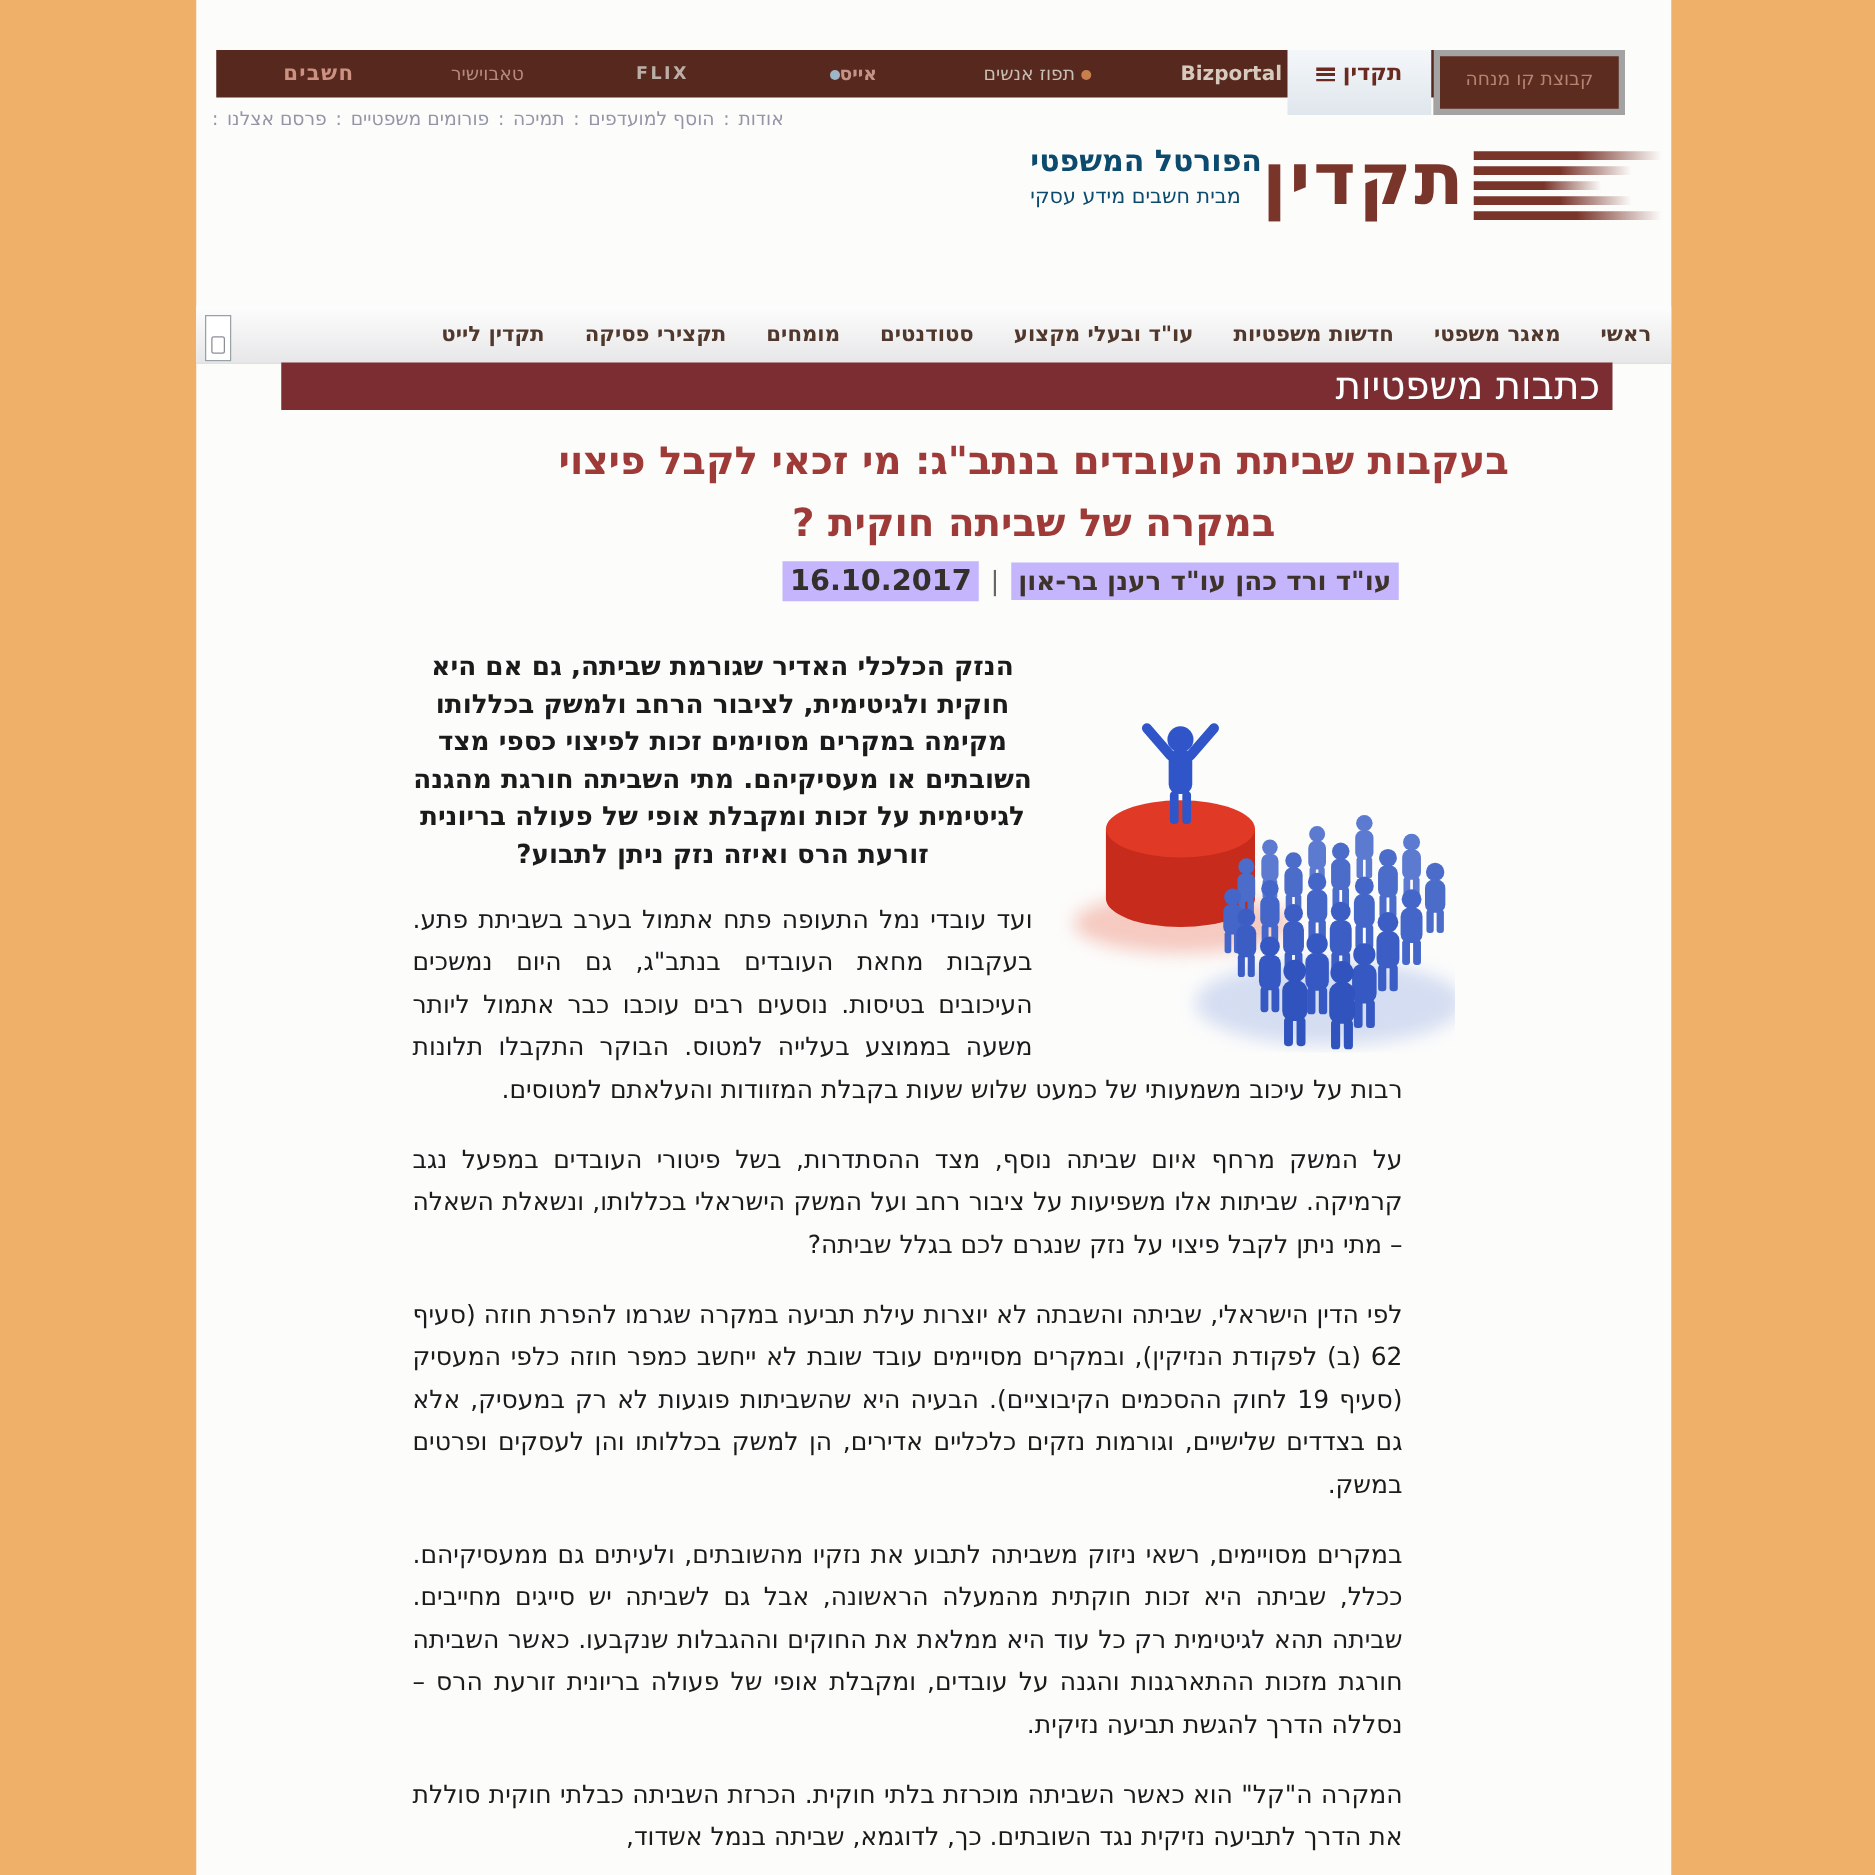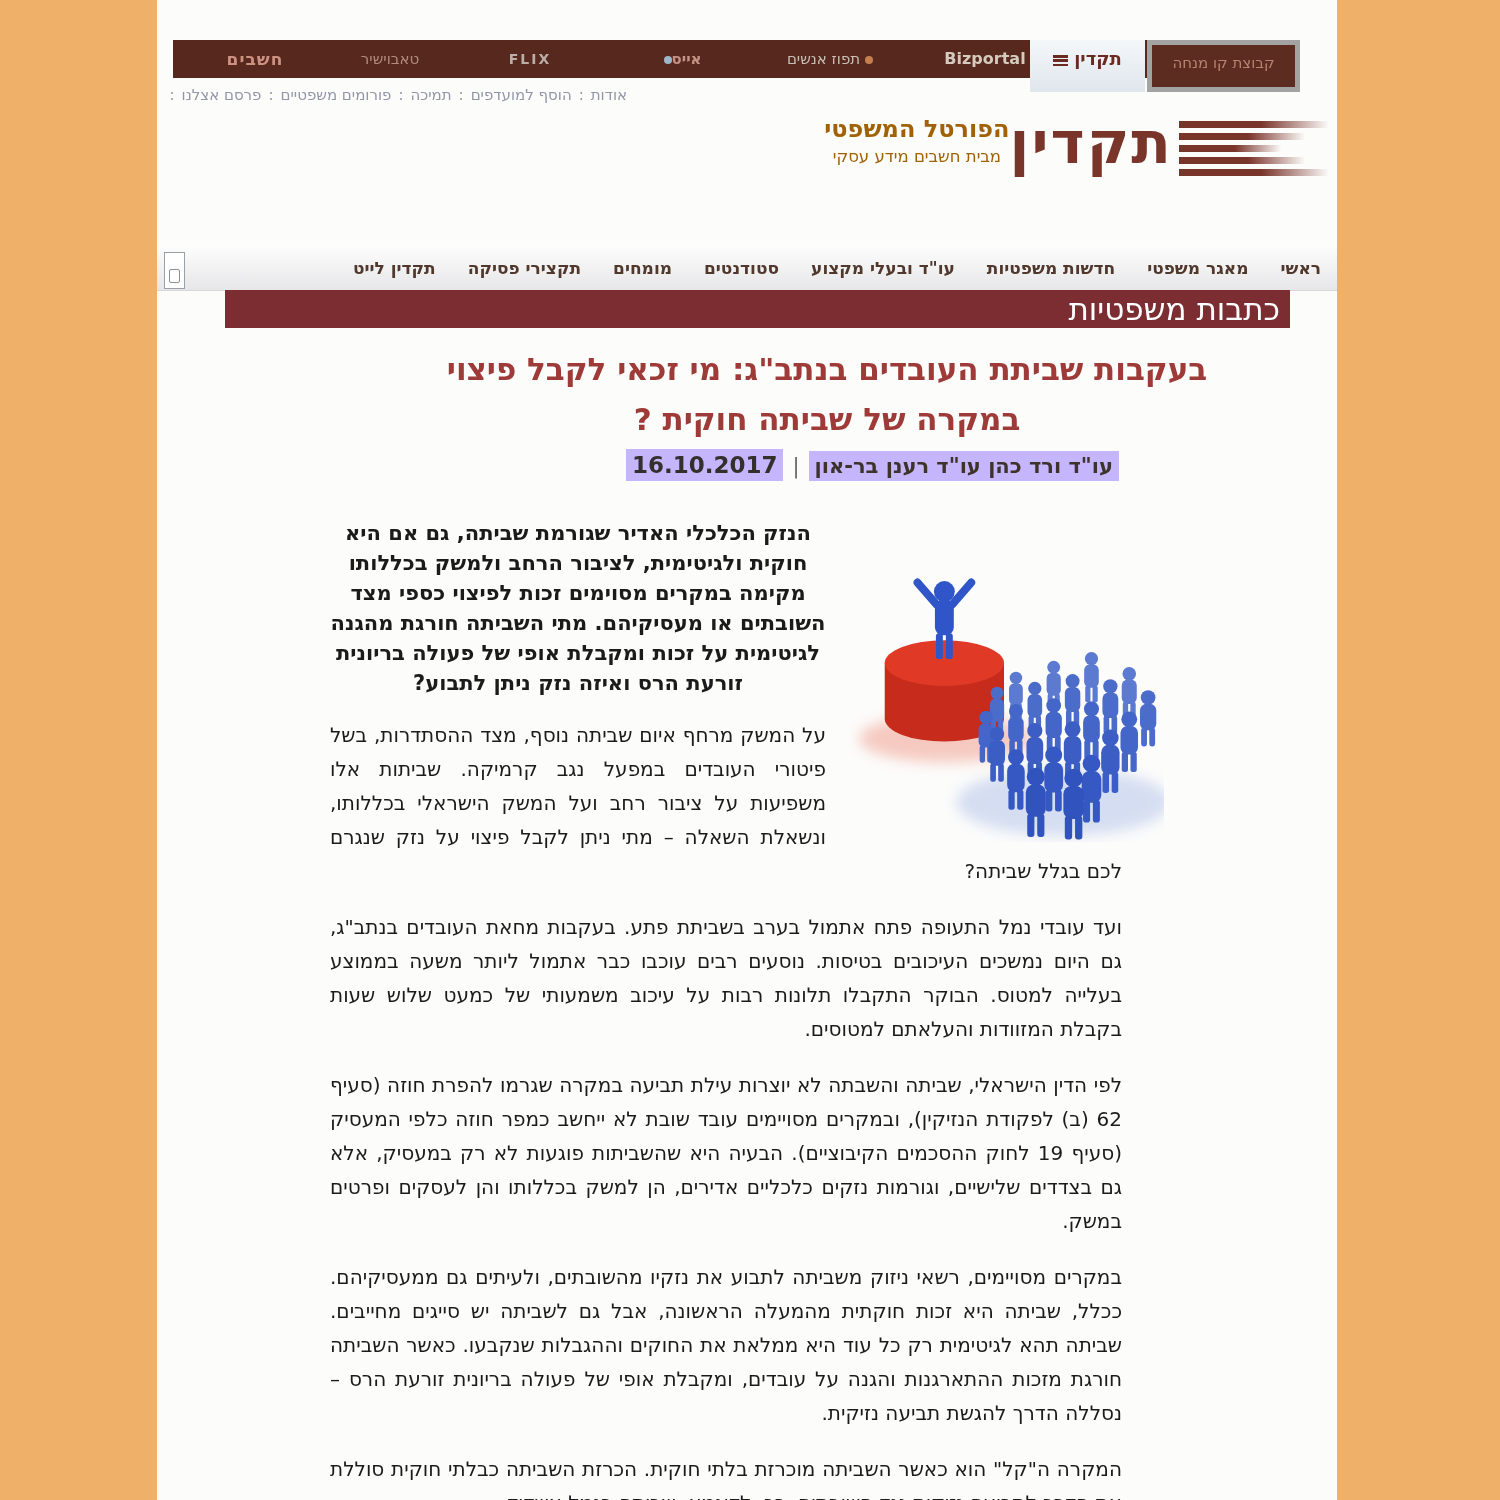--- a/index.html
+++ b/index.html
@@ -27,21 +27,21 @@
   .dot-orange{background:#c87f4e;}
   .dot-blue{background:#9db6c8;}
 
   
   .utils{position:absolute;left:8px;top:86px;width:462px;direction:rtl;text-align:left;
     font-size:15px;color:#9496a8;white-space:nowrap;}
   .usep{margin:0 7px;color:#9496a8;}
 
   
   .logo-block{position:absolute;top:104px;right:8px;display:flex;flex-direction:row;align-items:flex-start;}
-  .logo-taglines{direction:rtl;text-align:center;color:#a16207;margin-left:30px;margin-top:10px;}
+  .logo-taglines{direction:rtl;text-align:left;color:#0c4a6e;margin-left:30px;margin-top:10px;}
   .tagline1{font-size:24px;font-weight:bold;line-height:30px;}
   .tagline2{font-size:16.5px;line-height:26px;}
   .logo-word{font-size:58px;font-weight:bold;color:#7a352b;line-height:78px;letter-spacing:2px;}
   .logo-lines{display:flex;flex-direction:column;justify-content:center;margin-left:6px;margin-top:14px;}
   .logo-lines i{display:block;height:7px;margin:2.5px 0;
     background:linear-gradient(to right,#7a352b 55%,rgba(122,53,43,0));}
   .ll1{width:150px;} .ll2{width:126px;} .ll3{width:102px;} .ll4{width:126px;} .ll5{width:150px;}
 
   
   .navrow{position:absolute;left:0;top:245px;width:1180px;height:46px;
@@ -181,20 +181,20 @@
       <use href="#fig" transform="translate(151,250) scale(0.76)" fill="#3c5ec4"></use>
       <use href="#fig" transform="translate(265,258) scale(0.88)" fill="#3c5ec4"></use>
       <use href="#fig" transform="translate(208,276) scale(0.90)" fill="#3558c2"></use>
       <use href="#fig" transform="translate(170,276) scale(0.84)" fill="#3558c2"></use>
       <use href="#fig" transform="translate(246,286) scale(0.94)" fill="#3558c2"></use>
       <use href="#fig" transform="translate(190,300) scale(0.96)" fill="#3053be"></use>
       <use href="#fig" transform="translate(228,302) scale(0.98)" fill="#3053be"></use>
     </svg>
 
     <p class="lead">הנזק הכלכלי האדיר שגורמת שביתה, גם אם היא חוקית ולגיטימית, לציבור הרחב ולמשק בכללותו מקימה במקרים מסוימים זכות לפיצוי כספי מצד השובתים או מעסיקיהם. מתי השביתה חורגת מהגנה לגיטימית על זכות ומקבלת אופי של פעולה בריונית זורעת הרס ואיזה נזק ניתן לתבוע?</p>
+    <p>ועד עובדי נמל התעופה פתח אתמול בערב בשביתת פתע. בעקבות מחאת העובדים בנתב"ג, גם היום נמשכים העיכובים בטיסות. נוסעים רבים עוכבו כבר אתמול ליותר משעה בממוצע בעלייה למטוס. הבוקר התקבלו תלונות רבות על עיכוב משמעותי של כמעט שלוש שעות בקבלת המזוודות והעלאתם למטוסים.</p>
     <p>על המשק מרחף איום שביתה נוסף, מצד ההסתדרות, בשל פיטורי העובדים במפעל נגב קרמיקה. שביתות אלו משפיעות על ציבור רחב ועל המשק הישראלי בכללותו, ונשאלת השאלה – מתי ניתן לקבל פיצוי על נזק שנגרם לכם בגלל שביתה?</p>
-    <p>ועד עובדי נמל התעופה פתח אתמול בערב בשביתת פתע. בעקבות מחאת העובדים בנתב"ג, גם היום נמשכים העיכובים בטיסות. נוסעים רבים עוכבו כבר אתמול ליותר משעה בממוצע בעלייה למטוס. הבוקר התקבלו תלונות רבות על עיכוב משמעותי של כמעט שלוש שעות בקבלת המזוודות והעלאתם למטוסים.</p>
     <p>לפי הדין הישראלי, שביתה והשבתה לא יוצרות עילת תביעה במקרה שגרמו להפרת חוזה (סעיף 62 (ב) לפקודת הנזיקין), ובמקרים מסויימים עובד שובת לא ייחשב כמפר חוזה כלפי המעסיק (סעיף 19 לחוק ההסכמים הקיבוציים). הבעיה היא שהשביתות פוגעות לא רק במעסיק, אלא גם בצדדים שלישיים, וגורמות נזקים כלכליים אדירים, הן למשק בכללותו והן לעסקים ופרטים במשק.</p>
     <p>במקרים מסויימים, רשאי ניזוק משביתה לתבוע את נזקיו מהשובתים, ולעיתים גם ממעסיקיהם. ככלל, שביתה היא זכות חוקתית מהמעלה הראשונה, אבל גם לשביתה יש סייגים מחייבים. שביתה תהא לגיטימית רק כל עוד היא ממלאת את החוקים וההגבלות שנקבעו. כאשר השביתה חורגת מזכות ההתארגנות והגנה על עובדים, ומקבלת אופי של פעולה בריונית זורעת הרס – נסללה הדרך להגשת תביעה נזיקית.</p>
     <p>המקרה ה"קל" הוא כאשר השביתה מוכרזת בלתי חוקית. הכרזת השביתה כבלתי חוקית סוללת את הדרך לתביעה נזיקית נגד השובתים. כך, לדוגמא, שביתה בנמל אשדוד,</p>
   </div>
 
 </div>
 
 </body></html>

